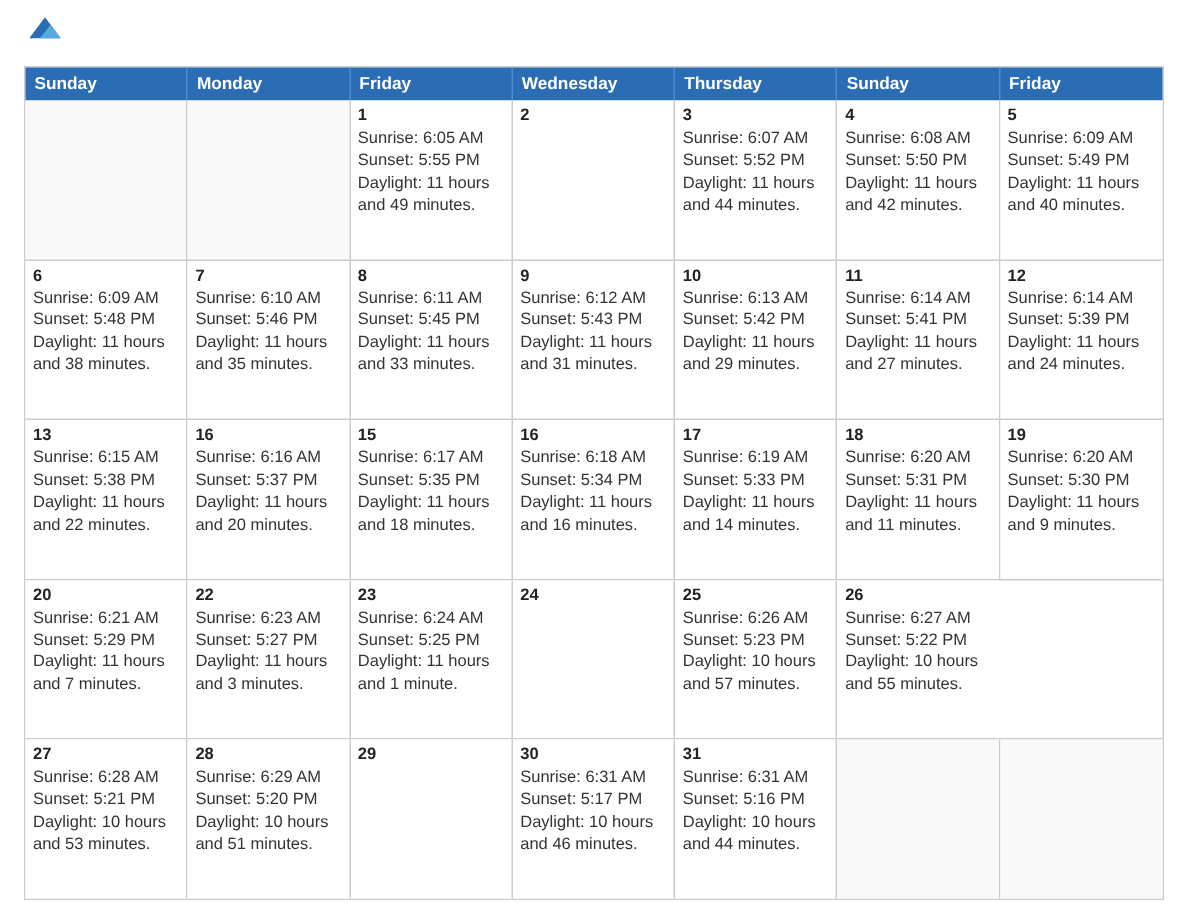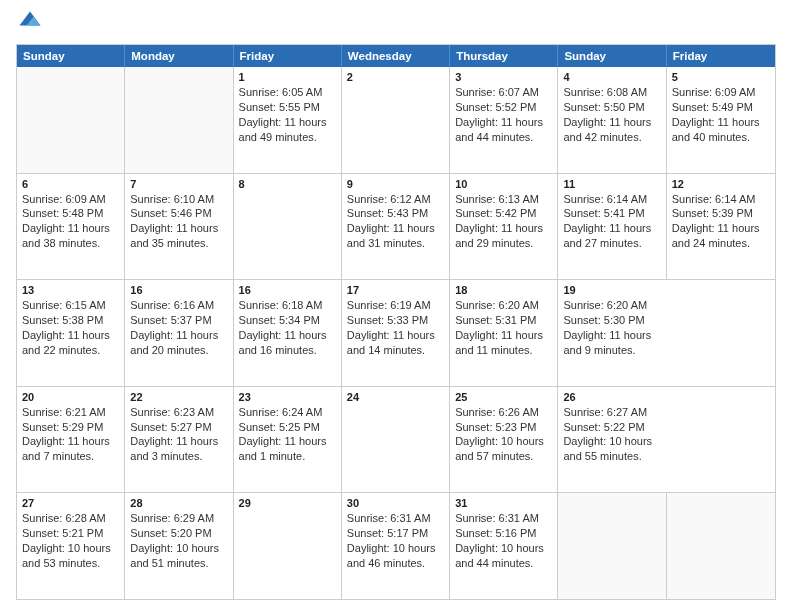--- a/index.html
+++ b/index.html
@@ -186,20 +186,23 @@
 Daylight: 11 hours and 38 minutes.</div>
           </div>
           <div class="cal-cell">
             <span class="day-num">7</span>
             <div class="cell-text">Sunrise: 6:10 AM
 Sunset: 5:46 PM
 Daylight: 11 hours and 35 minutes.</div>
           </div>
           <div class="cal-cell">
             <span class="day-num">8</span>
+            <div class="cell-text">Sunrise: 6:11 AM
+Sunset: 5:45 PM
+Daylight: 11 hours and 33 minutes.</div>
           </div>
           <div class="cal-cell">
             <span class="day-num">9</span>
             <div class="cell-text">Sunrise: 6:12 AM
 Sunset: 5:43 PM
 Daylight: 11 hours and 31 minutes.</div>
           </div>
           <div class="cal-cell">
             <span class="day-num">10</span>
             <div class="cell-text">Sunrise: 6:13 AM
@@ -224,20 +227,26 @@
             <span class="day-num">13</span>
             <div class="cell-text">Sunrise: 6:15 AM
 Sunset: 5:38 PM
 Daylight: 11 hours and 22 minutes.</div>
           </div>
           <div class="cal-cell">
             <span class="day-num">16</span>
             <div class="cell-text">Sunrise: 6:16 AM
 Sunset: 5:37 PM
 Daylight: 11 hours and 20 minutes.</div>
+          </div>
+          <div class="cal-cell">
+            <span class="day-num">15</span>
+            <div class="cell-text">Sunrise: 6:17 AM
+Sunset: 5:35 PM
+Daylight: 11 hours and 18 minutes.</div>
           </div>
           <div class="cal-cell">
             <span class="day-num">16</span>
             <div class="cell-text">Sunrise: 6:18 AM
 Sunset: 5:34 PM
 Daylight: 11 hours and 16 minutes.</div>
           </div>
           <div class="cal-cell">
             <span class="day-num">17</span>
             <div class="cell-text">Sunrise: 6:19 AM

